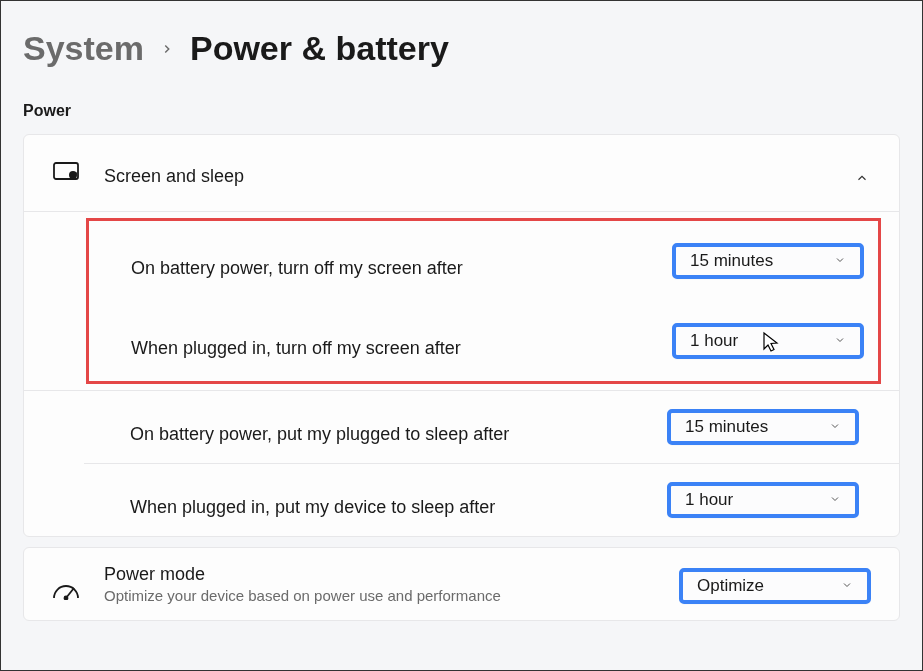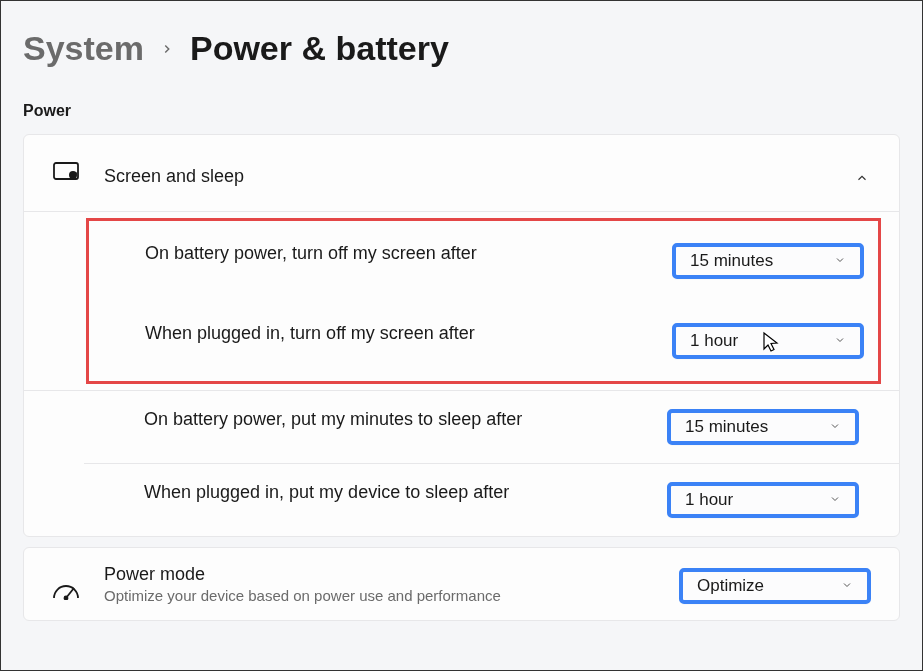--- a/index.html
+++ b/index.html
@@ -75,23 +75,22 @@
       border-top: 1px solid #e7e7e9;
     }
     .highlight-box {
       border: 3px solid #e44747;
       margin: 6px 18px 6px 62px;
       padding: 0;
       position: relative;
     }
     .setting-row {
       display: flex;
-      align-items: flex-start;
+      align-items: flex-end;
       padding: 18px 40px 18px 46px;
-      margin-left: 14px;
     }
     .highlight-box .setting-row {
       padding: 22px 14px 22px 42px;
     }
     .setting-label {
       flex: 1;
       font-size: 18px;
       color: #1a1a1a;
     }
     .sub-rows {
@@ -203,21 +202,21 @@
       <svg width="18" height="22" viewBox="0 0 18 22">
         <path d="M 2 2 L 2 18 L 6 14 L 9 20 L 12 18.5 L 9 12.5 L 15 12 Z" fill="white" stroke="#000" stroke-width="1.2"></path>
       </svg>
     </span>
   </div>
 
   <div class="divider"></div>
 
   <div class="sub-rows">
     <div class="setting-row">
-      <span class="setting-label">On battery power, put my minutes to sleep after</span>
+      <span class="setting-label">On battery power, put my plugged to sleep after</span>
       <div class="dropdown">
         <span>15 minutes</span>
         <span class="chev">
           <svg width="12" height="12" viewBox="0 0 24 24" fill="none" stroke="#555" stroke-width="2">
               <polyline points="6 9 12 15 18 9"></polyline>
             </svg>
         </span>
       </div>
     </div>
 

